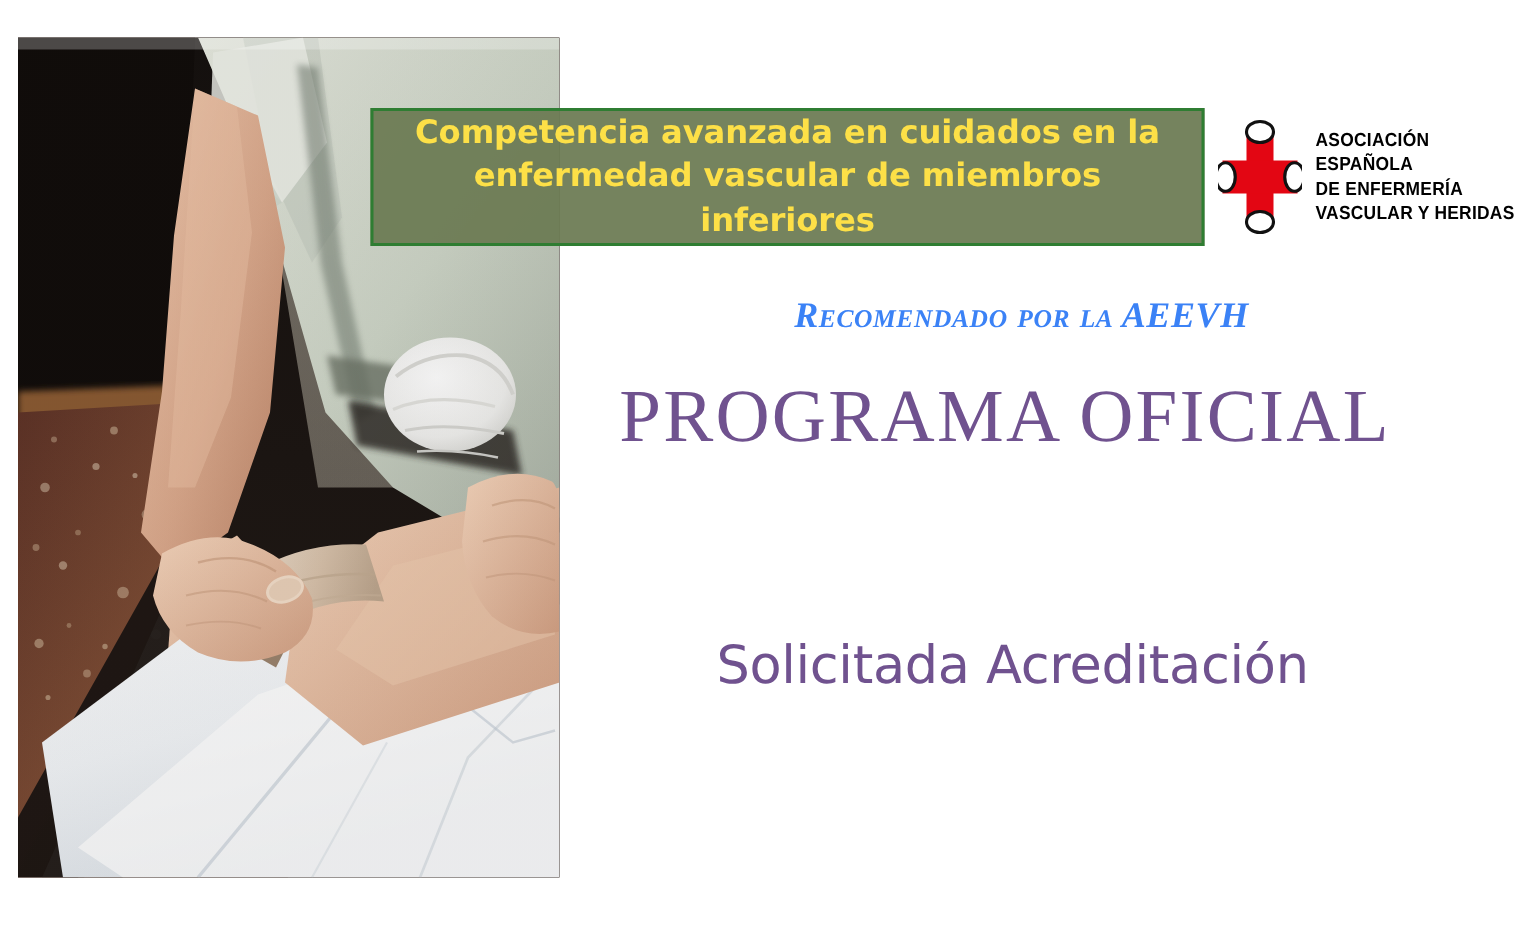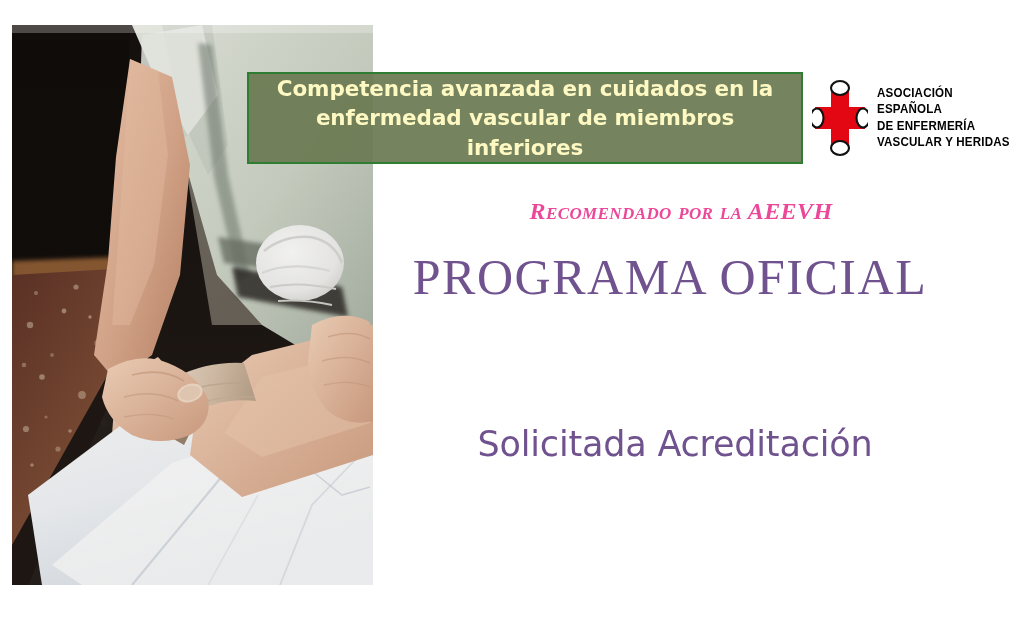--- a/index.html
+++ b/index.html
@@ -41,21 +41,21 @@
     width: 556px;
     height: 92px;
     box-sizing: border-box;
     border: 2px solid #2f7d32;
     background: rgba(107, 122, 82, 0.93);
     display: flex;
     align-items: center;
     justify-content: center;
   }
   #title-banner-text {
-    color: #fef9c3;
+    color: #fde047;
     font-family: "DejaVu Sans", sans-serif;
     font-weight: bold;
     font-size: 21.5px;
     line-height: 1.38;
     text-align: center;
     letter-spacing: -0.1px;
     padding: 0 10px;
     white-space: pre-line;
   }
 
@@ -89,21 +89,21 @@
     white-space: nowrap;
   }
 
   
   #recommend {
     position: absolute;
     left: 370px;
     top: 198px;
     width: 622px;
     text-align: center;
-    color: #ec4899;
+    color: #3b82f6;
     font-family: "Liberation Serif", serif;
     font-style: italic;
     font-weight: bold;
     font-size: 24px;
     font-variant: small-caps;
     letter-spacing: 0.4px;
   }
 
   #program-title {
     position: absolute;

